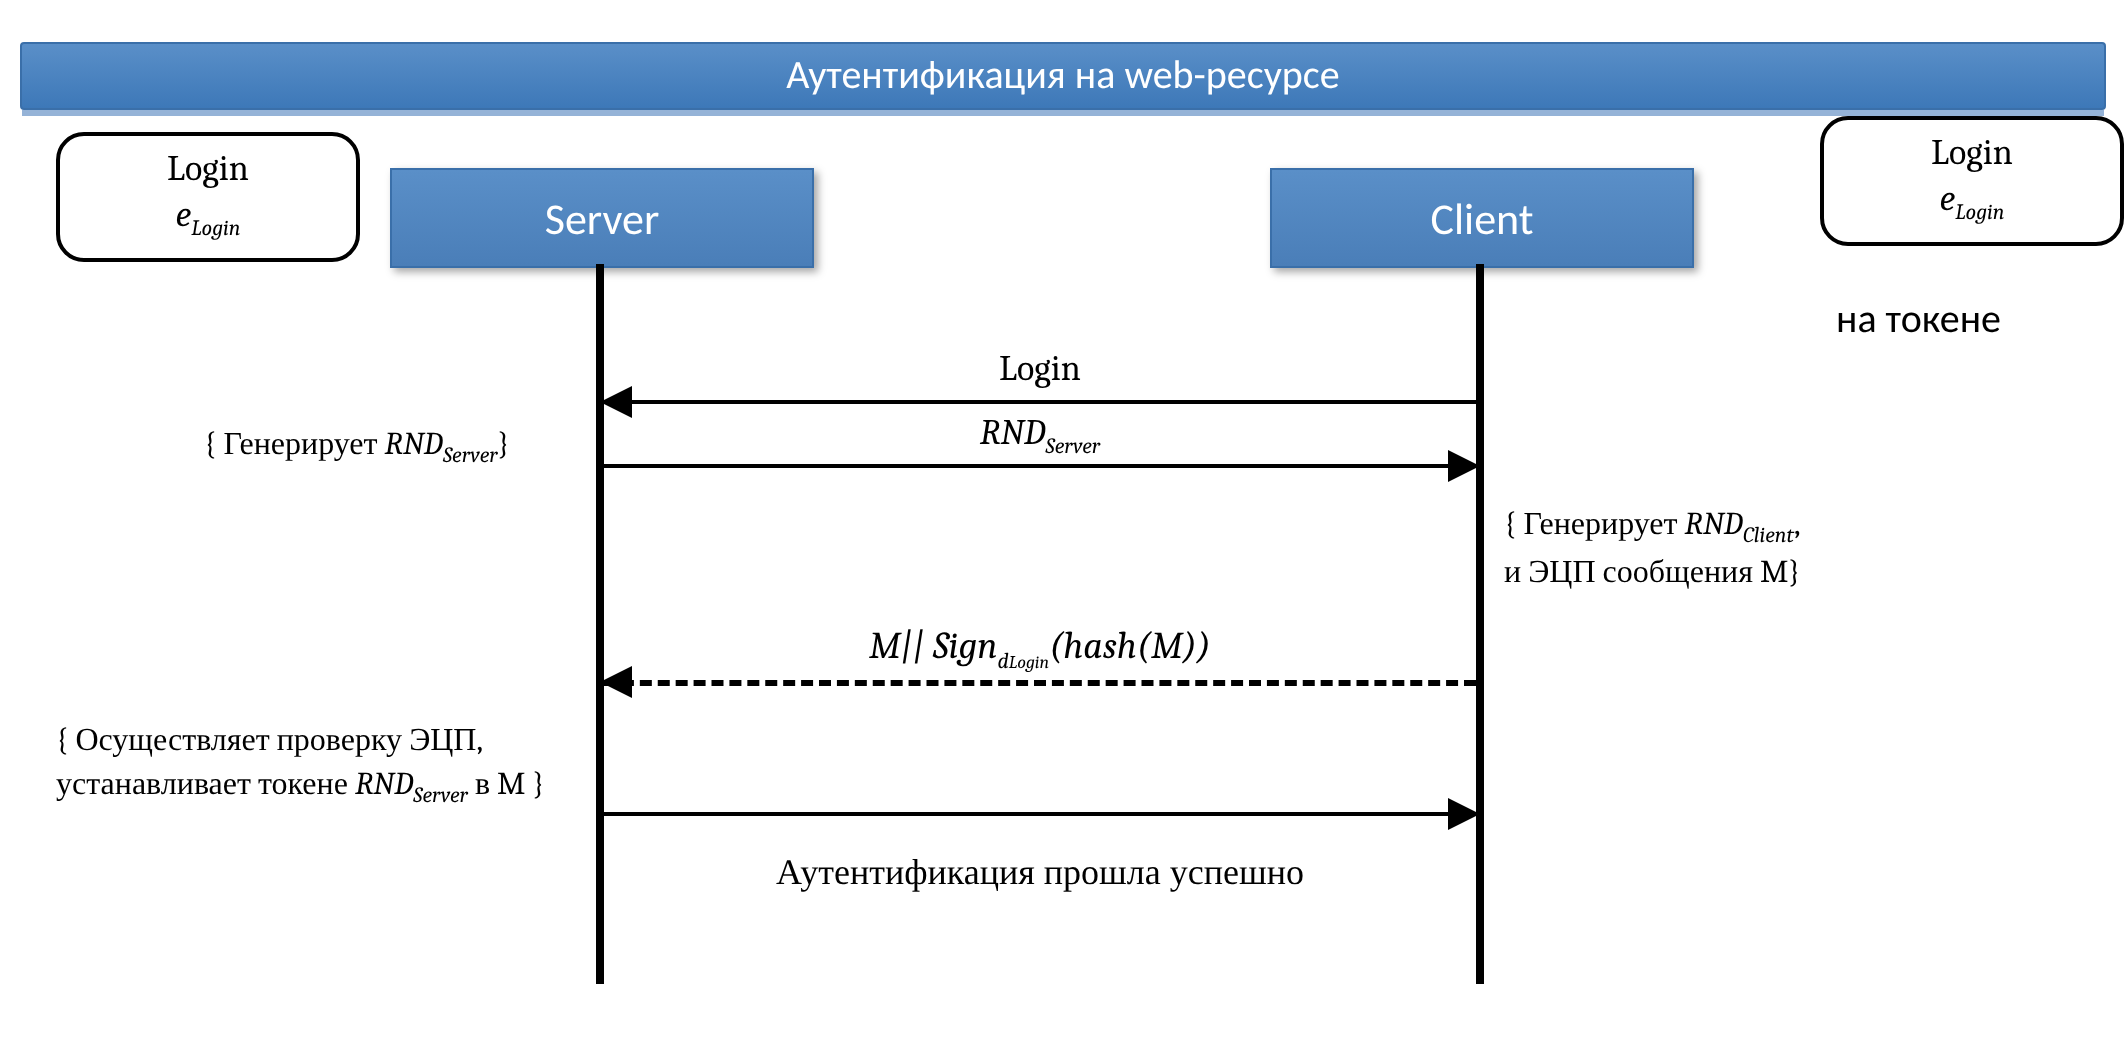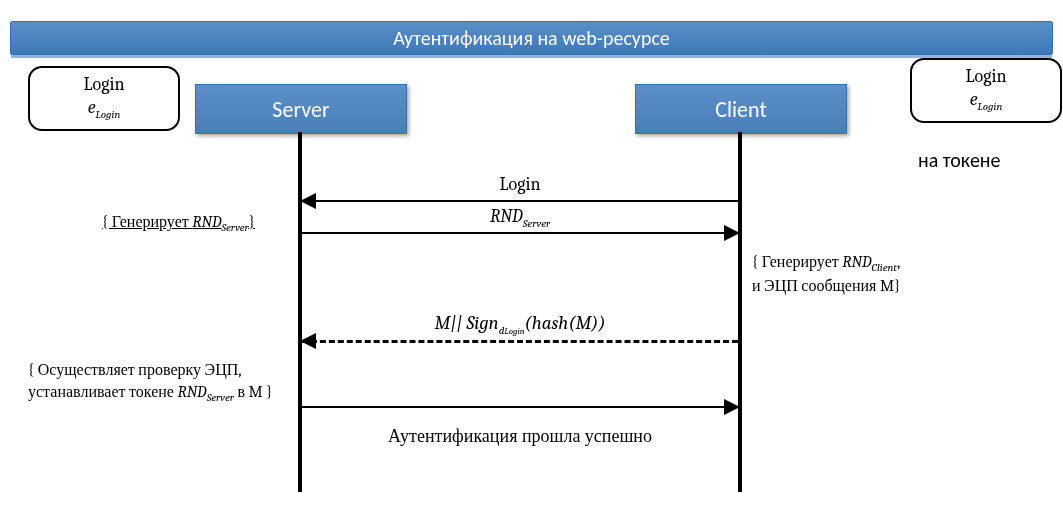--- a/index.html
+++ b/index.html
@@ -162,21 +162,21 @@
 
   <div class="lifeline ll-server"></div>
   <div class="lifeline ll-client"></div>
 
   <div class="msg" style="left:302px; top:200px; width:436px;">
     <div class="line-solid"></div>
     <div class="arrow-left"></div>
     <div class="msg-label">Login</div>
   </div>
 
-  <div class="note" style="left:102px; top:212px;text-decoration:underline;">
+  <div class="note" style="left:102px; top:212px;">
     <span>{ Генерирует </span><span class="ital">RND</span><span class="sub">Server</span><span>}</span>
   </div>
 
   <div class="msg" style="left:302px; top:232px; width:436px;">
     <div class="line-solid"></div>
     <div class="arrow-right"></div>
     <div class="msg-label">
       <span class="ital">RND</span><span class="sub">Server</span>
     </div>
   </div>

